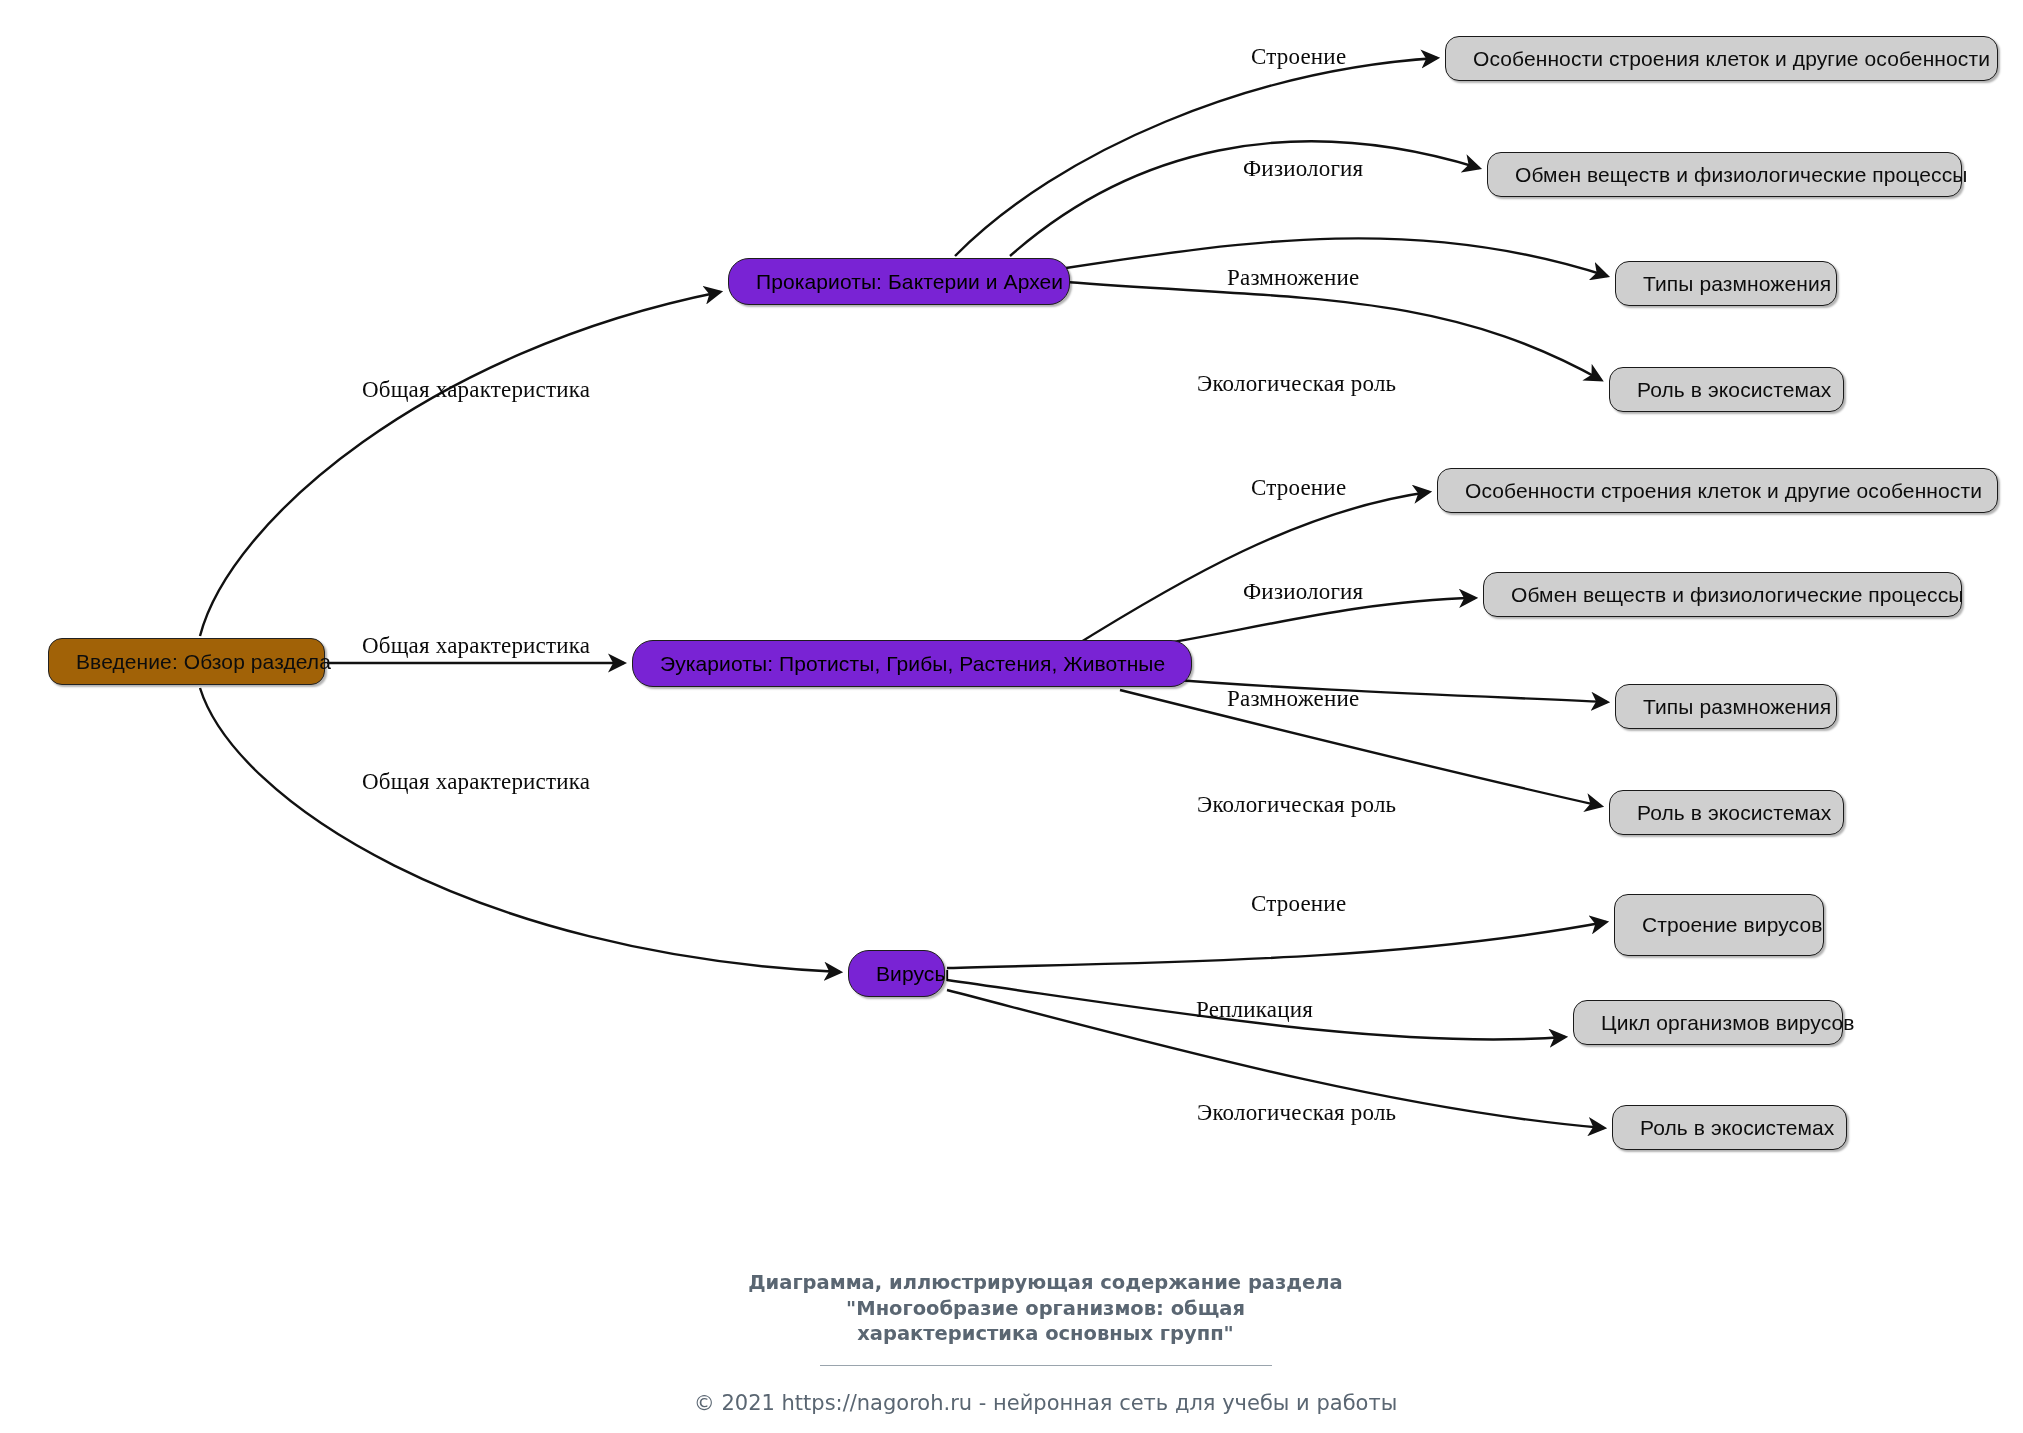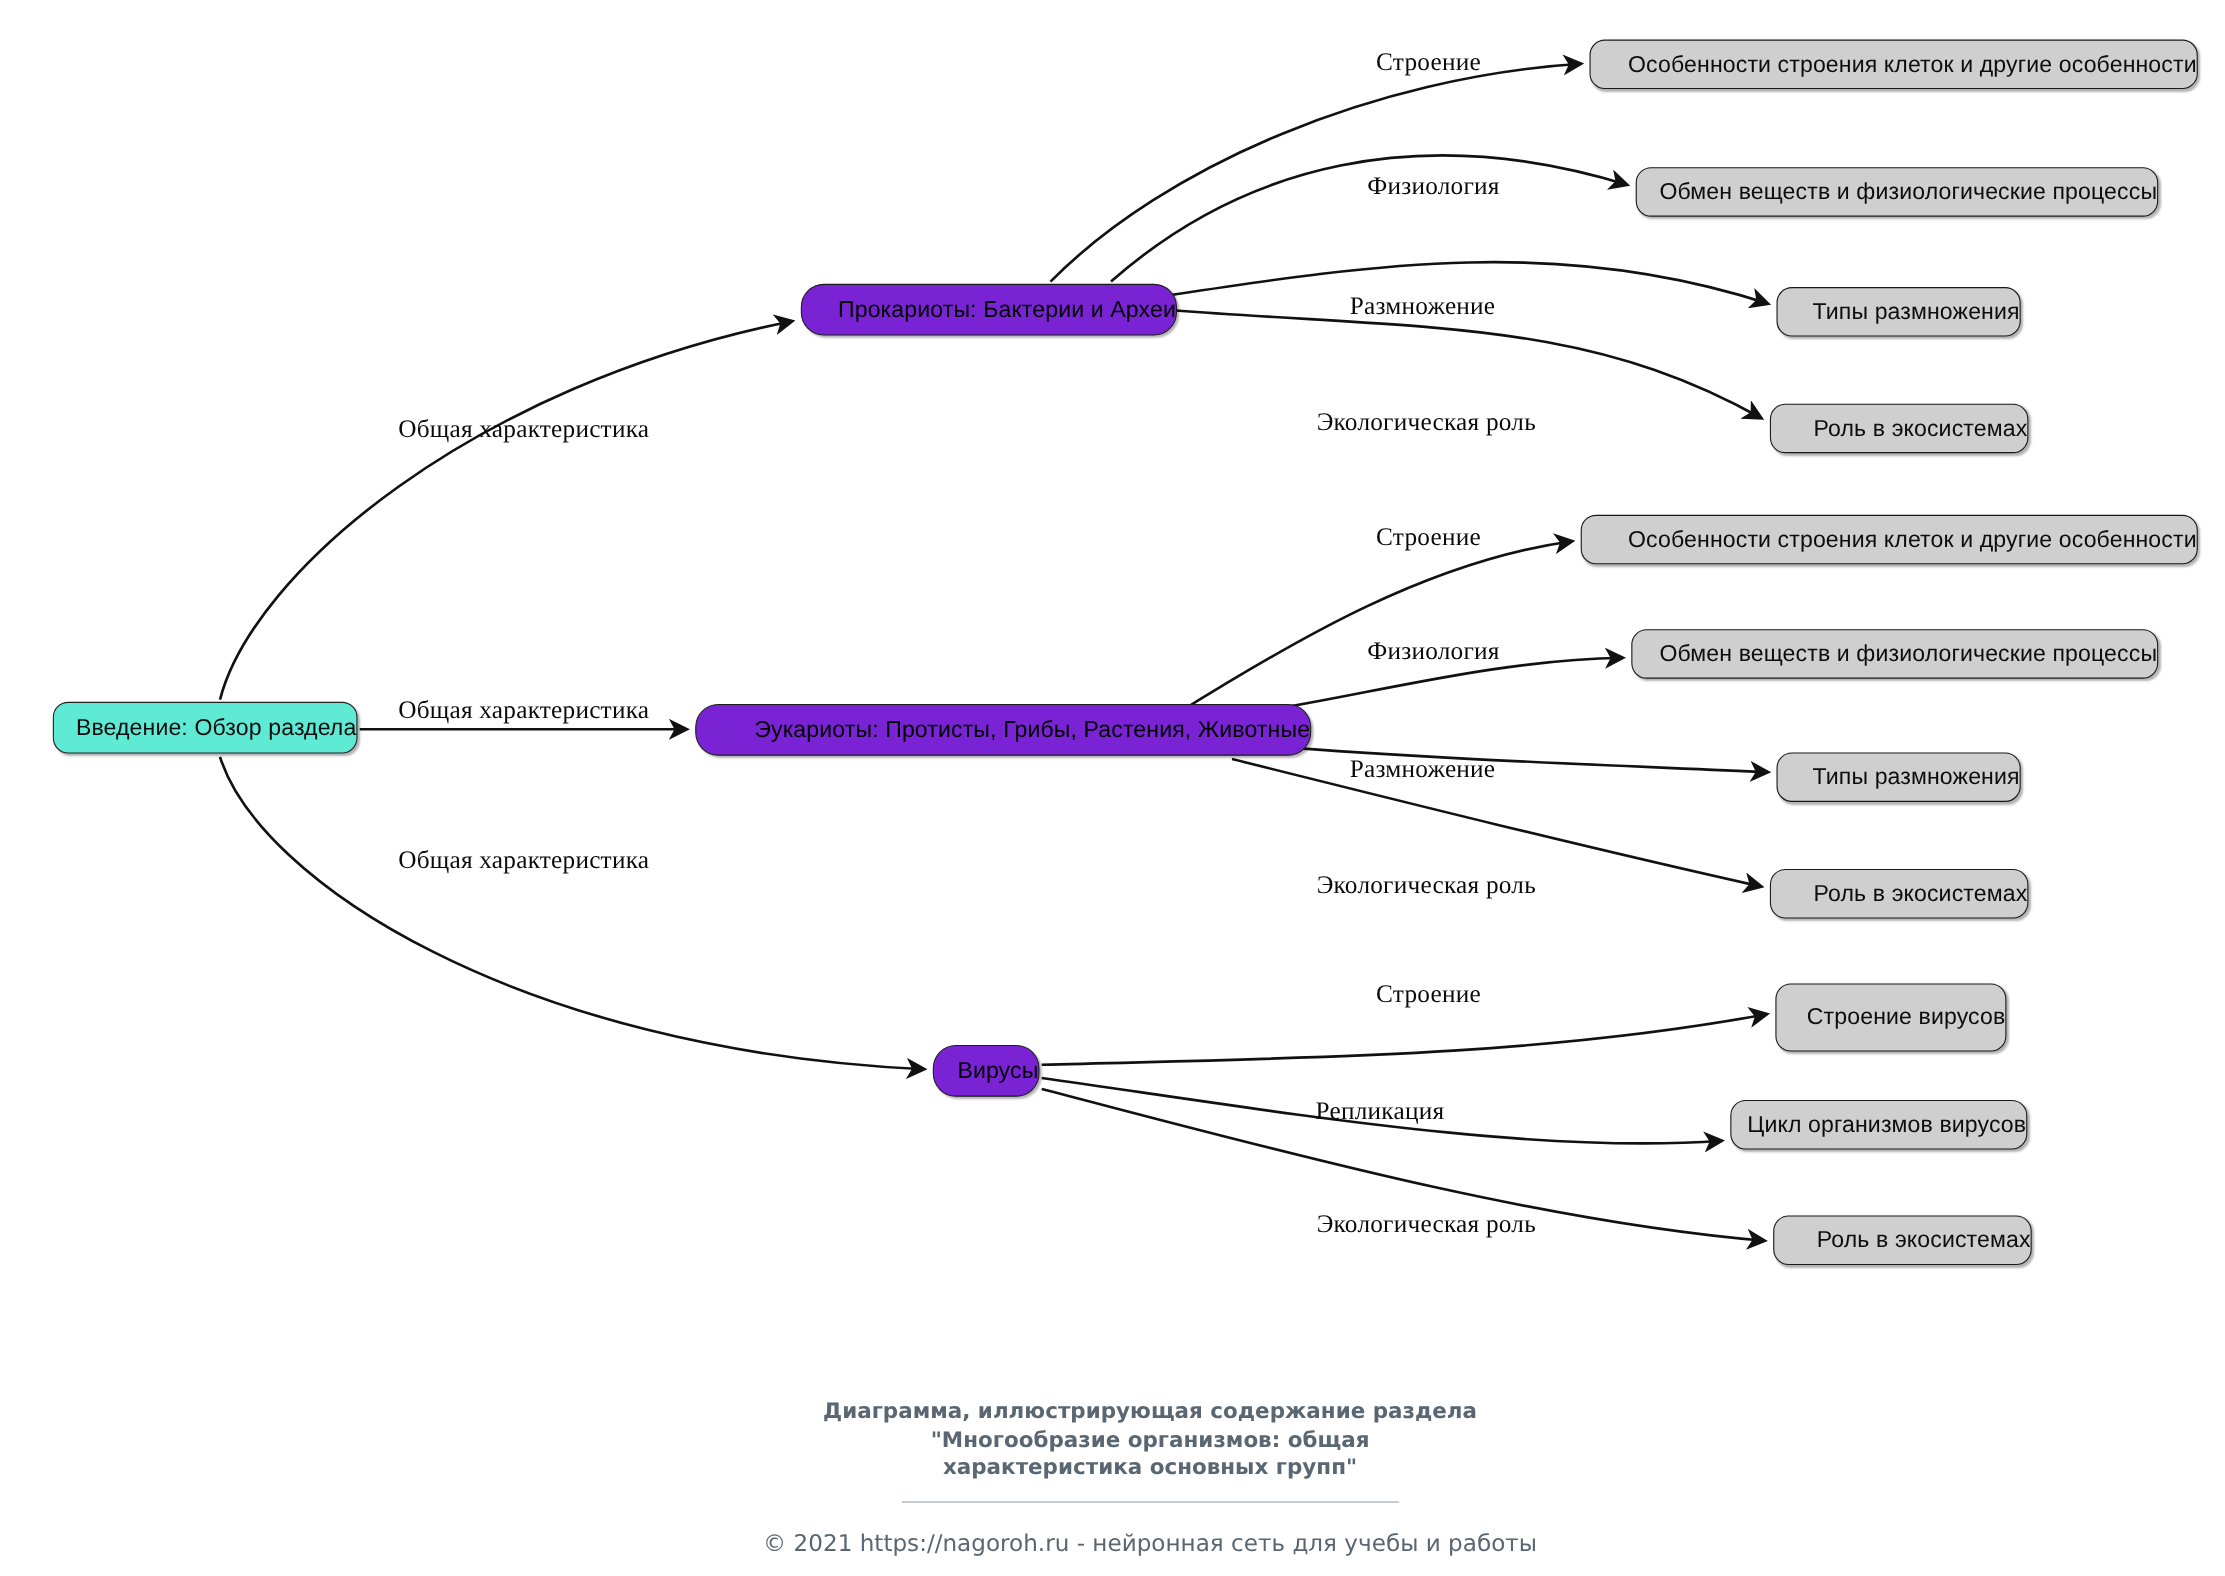--- a/index.html
+++ b/index.html
@@ -27,32 +27,33 @@
     top: 0;
     width: 2023px;
     height: 1433px;
     pointer-events: none;
   }
   .node {
     position: absolute;
     box-sizing: border-box;
     display: flex;
     align-items: center;
-    justify-content: flex-end;
+    justify-content: flex-start;
     border: 1.6px solid #1a1a1a;
     border-radius: 14px;
     white-space: nowrap;
     font-family: "Liberation Sans", sans-serif;
     font-size: 21px;
     color: #0d0d0d;
     letter-spacing: 0.1px;
     box-shadow: 2px 2px 2px rgba(0,0,0,0.30);
+    padding-left: 27px;
   }
   .node.root {
-    background: #5eead4;
+    background: #a16207;
     border-color: #222222;
   }
   .node.branch {
     background: #7923d4;
     border-color: #1d1d1d;
     color: #000000;
     border-radius: 21px;
   }
   .node.leaf {
     background: #cfcfcf;

